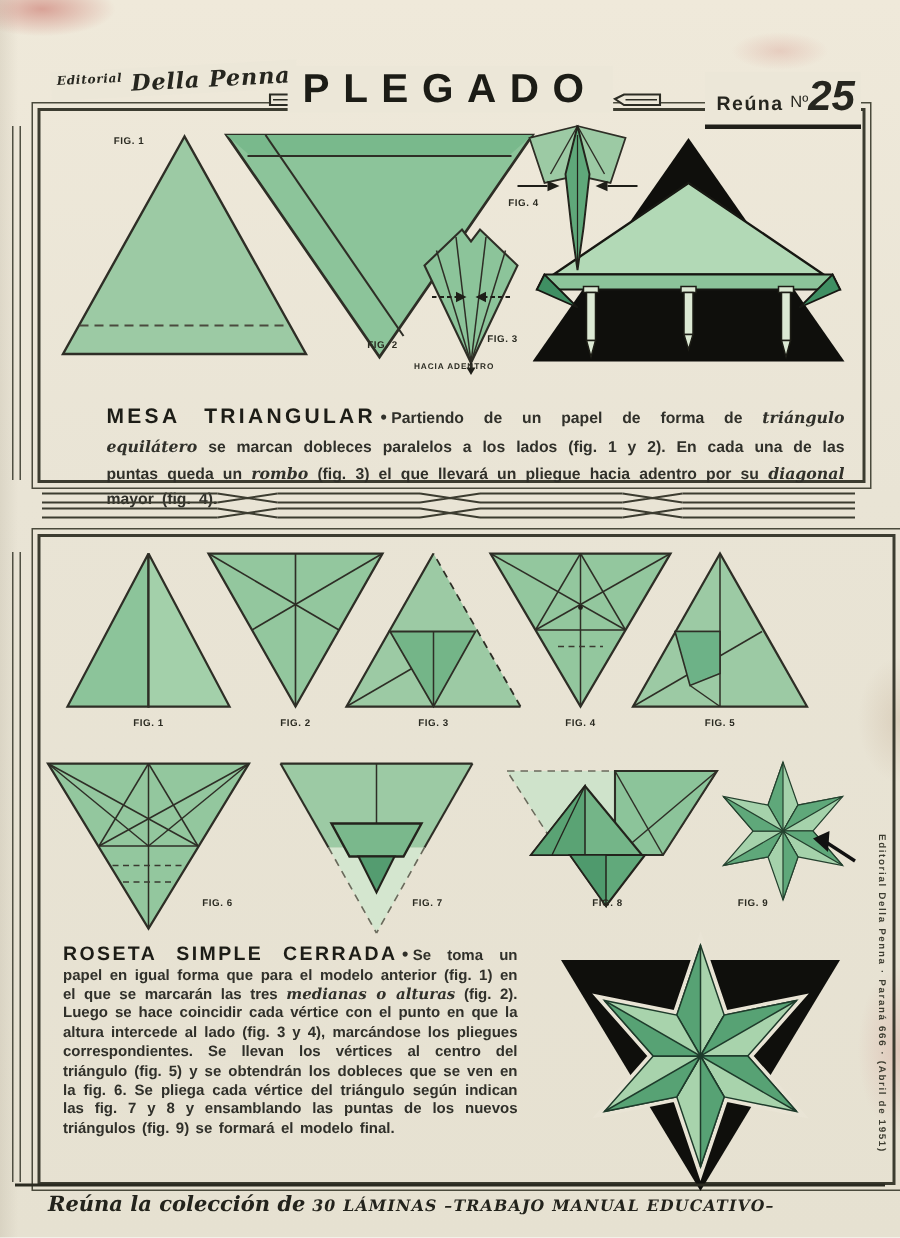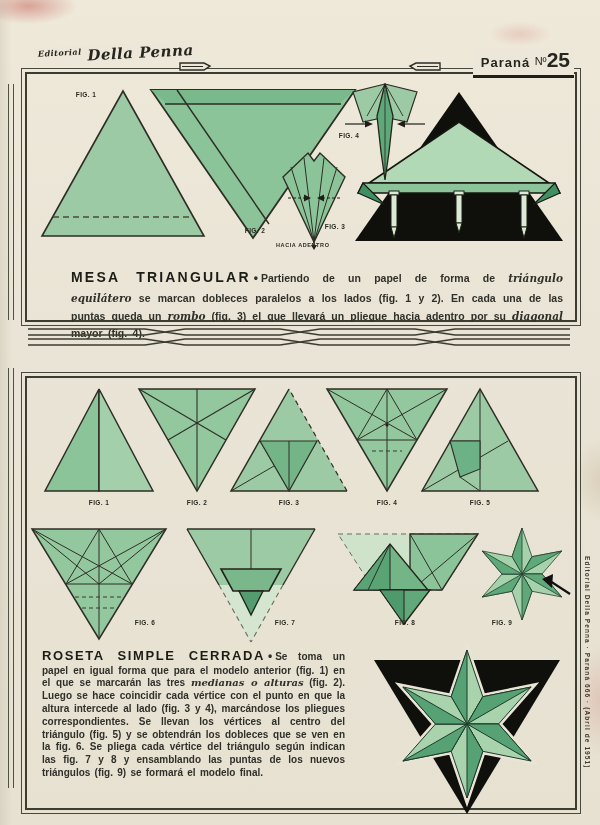--- a/index.html
+++ b/index.html
@@ -19,27 +19,27 @@
   .logo{position:absolute;left:34px;top:6px;font-family:"DejaVu Serif",serif;font-style:italic;
         font-weight:700;transform:rotate(-3deg);background:#ece7d8;padding:0 4px;z-index:3;}
   .logo .sm{font-size:8px;letter-spacing:.5px;vertical-align:super;}
   .logo .main{font-size:15px;letter-spacing:.5px;}
   .title{position:absolute;left:50%;transform:translateX(-50%);top:6px;font-size:27px;font-weight:800;
          letter-spacing:9px;background:#ece7d8;padding:0 10px;z-index:3;color:#1c1c16;}
   .lamina{position:absolute;right:26px;top:10px;background:#ece7d8;padding:0 4px 3px 8px;z-index:3;
           border-bottom:3px solid #20201a;white-space:nowrap;}
   .lamina .lbl{font-size:13px;font-weight:700;letter-spacing:1px;}
   .lamina .no{font-size:11px;font-weight:400;vertical-align:2px;}
-  .lamina .num{font-size:21px;font-weight:800;letter-spacing:0;}
+  .lamina .num{font-size:28px;font-weight:800;letter-spacing:0;font-style:italic;}
   .scroll{position:absolute;top:20px;z-index:3;}
   
   .frame{position:absolute;left:25px;width:548px;border:2px solid #3c3c30;}
   .frame::before{content:"";position:absolute;inset:-6px;border:1.5px solid #4a4a3c;pointer-events:none;}
   .frame-top{top:72px;height:246px;}
-  .frame-bottom{top:376px;height:430px;}
+  .frame-bottom{top:356px;height:430px;padding-left:20px;}
   .edge{position:absolute;width:4px;border-left:1.5px solid #4f4f42;border-right:1.5px solid #4f4f42;left:8px;}
   .fig{position:absolute;}
   .figlabel{position:absolute;width:44px;text-align:center;font-size:6.5px;font-weight:700;
             letter-spacing:.4px;color:#2b2b22;z-index:4;}
   .caption{position:absolute;font-size:5.5px;font-weight:700;letter-spacing:.6px;color:#2b2b22;z-index:4;}
   
   .mesa-text{position:absolute;left:28px;top:176px;width:492px;margin:16px;text-align:justify;
              font-size:10.5px;line-height:1.7;font-weight:700;color:#30302а;color:#30302a;word-spacing:2.5px;}
   .roseta-text{position:absolute;left:15px;top:270px;width:303px;margin:0;text-align:justify;
              font-size:10px;line-height:1.28;font-weight:700;color:#30302a;word-spacing:1.5px;}
@@ -62,25 +62,26 @@
 <body>
 
 <div class="page">
 
   <div class="hdr">
     <span class="logo"><span class="sm">Editorial</span> <span class="main">Della Penna</span></span>
     <svg class="scroll" style="left:178px" width="34" height="16" viewBox="0 0 34 16">
       <polygon points="2,5 26,5 32,8 26,12 2,12" fill="#ece7d8" stroke="#2c2c24" stroke-width="1.4"></polygon>
       <line x1="4" y1="8.5" x2="25" y2="8.5" stroke="#2c2c24" stroke-width="1"></line>
     </svg>
+    <span class="title">PLEGADO</span>
     <svg class="scroll" style="left:408px" width="34" height="16" viewBox="0 0 34 16">
       <polygon points="32,5 8,5 2,8 8,12 32,12" fill="#ece7d8" stroke="#2c2c24" stroke-width="1.4"></polygon>
       <line x1="9" y1="8.5" x2="30" y2="8.5" stroke="#2c2c24" stroke-width="1"></line>
     </svg>
-    <span class="lamina"><span class="lbl">Paraná</span> <span class="no">Nº</span><span class="num">25</span></span>
+    <span class="lamina"><span class="lbl">Reúna</span> <span class="no">Nº</span><span class="num">25</span></span>
   </div>
 
   <div class="edge" style="top:84px;height:236px"></div>
   <section class="frame frame-top">
 
     <svg class="fig" style="left:12px;top:14px" width="168" height="152" viewBox="0 0 168 152">
       <polygon points="84,3 3,148 165,148" fill="#9ccaa4" stroke="#2e2e26" stroke-width="1.6"></polygon>
       <line x1="14" y1="129" x2="154" y2="129" stroke="#4a4a3e" stroke-width="1.4" stroke-dasharray="6 4"></line>
     </svg>
     <span class="figlabel" style="left:37px;top:17px">FIG. 1</span>
@@ -294,16 +295,20 @@
         <polygon points="107,84 122.8,111.3 107,158 91.2,111.3" fill="#a8d3ac"></polygon>
         <polygon points="107,84 122.8,111.3 107,158" fill="#57a274"></polygon>
         <polygon points="107,84 91.2,111.3 42.9,121 75.5,84" fill="#a8d3ac"></polygon>
         <polygon points="107,84 91.2,111.3 42.9,121" fill="#57a274"></polygon>
         <polygon points="107,84 75.5,84 42.9,47 91.2,56.7" fill="#a8d3ac"></polygon>
         <polygon points="107,84 75.5,84 42.9,47" fill="#57a274"></polygon>
       </g>
     </svg>
   </section>
 
+  <div class="footer">
+    <span class="scr">Reúna la colección de</span>
+    <span class="caps">30 LÁMINAS –TRABAJO MANUAL EDUCATIVO–</span>
+  </div>
 
   <div class="vcredit">Editorial Della Penna · Paraná 666 · (Abril de 1951)</div>
 
 </div>
 
 </body></html>

